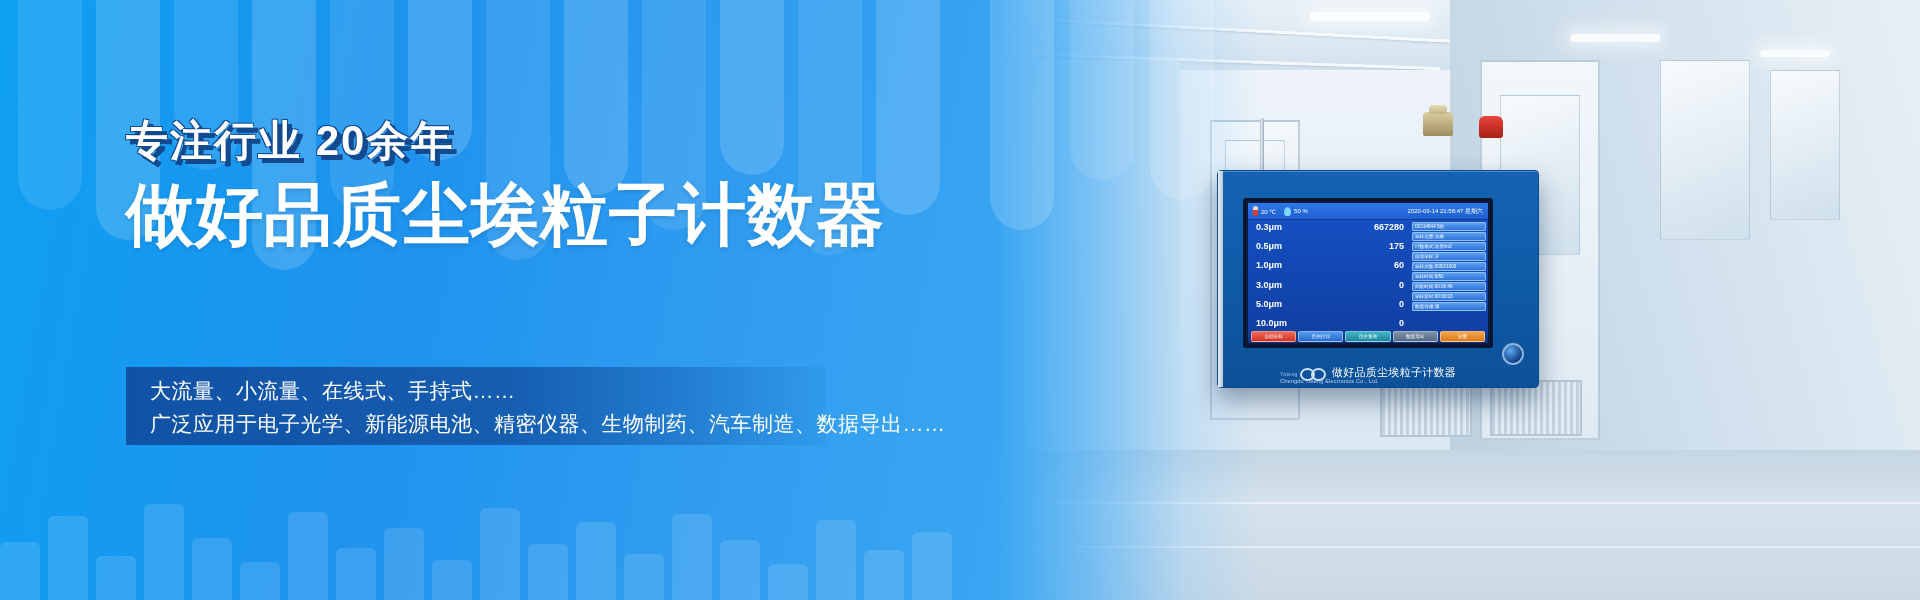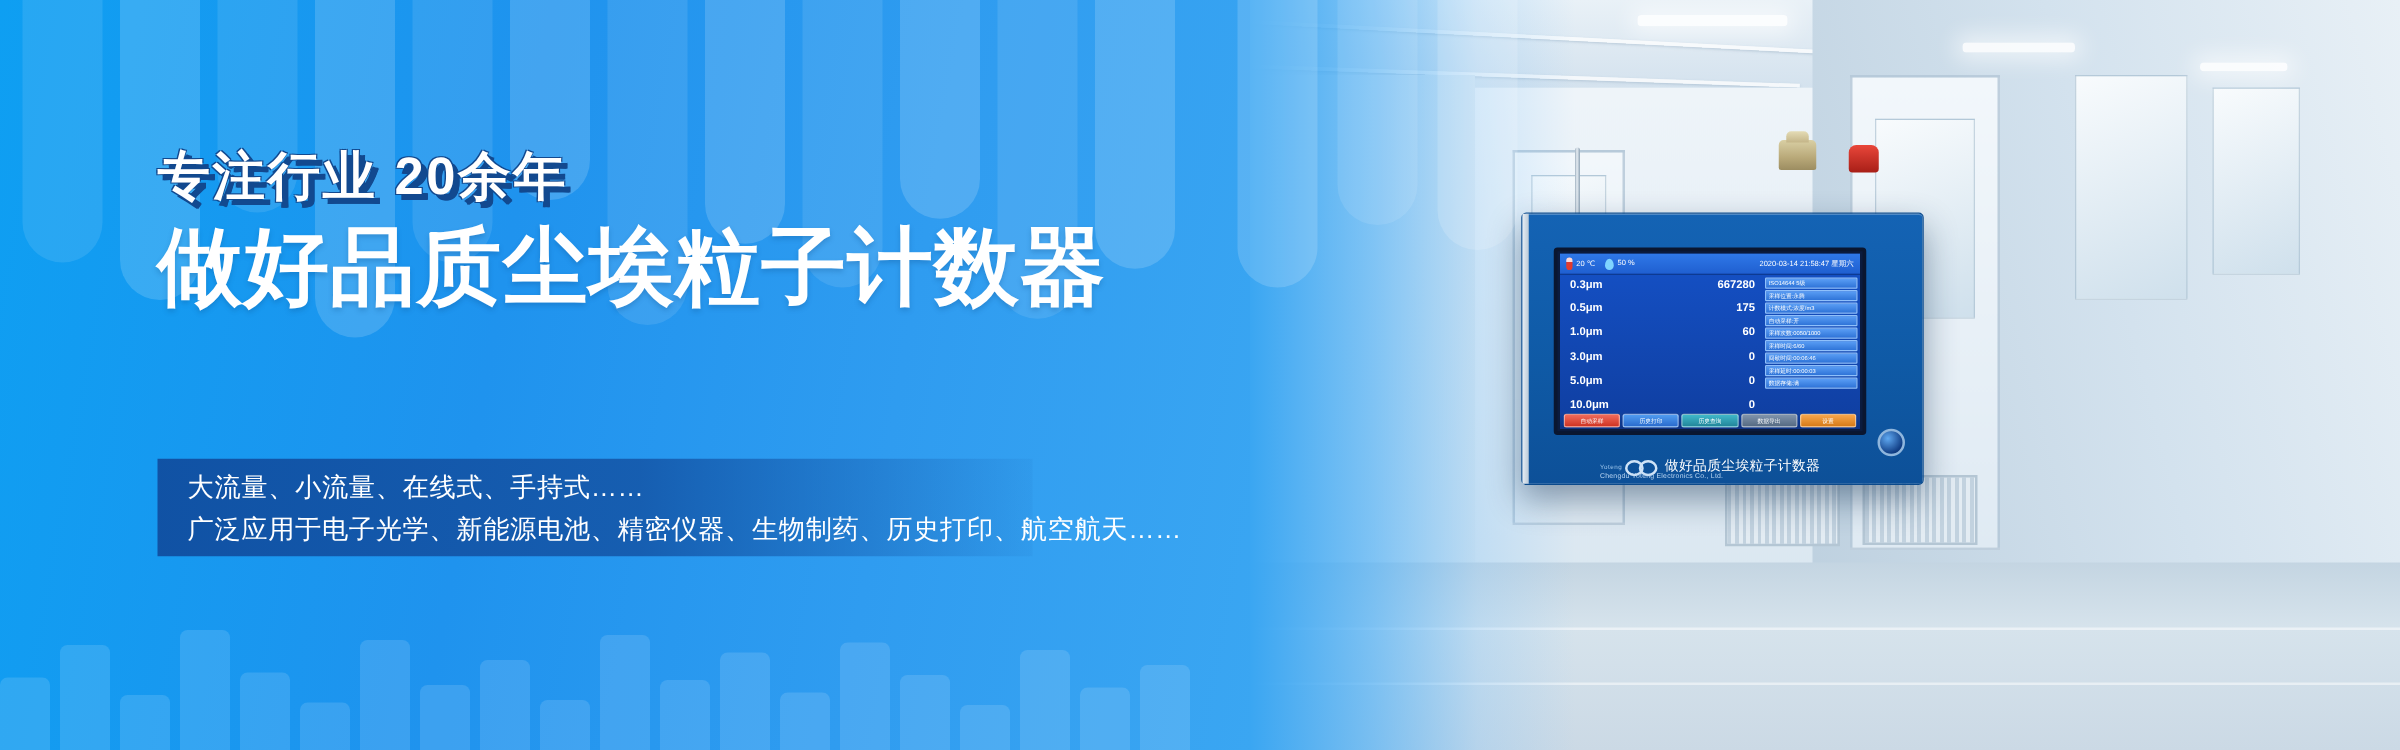--- a/index.html
+++ b/index.html
@@ -316,21 +316,21 @@
   </div>
 
   <div class="copy">
     <div class="h1">专注行业 20余年</div>
     <div class="h2">做好品质尘埃粒子计数器</div>
   </div>
 
   <div class="subband"></div>
   <div class="subtext">
     <div class="sline">大流量、小流量、在线式、手持式……</div>
-    <div class="sline">广泛应用于电子光学、新能源电池、精密仪器、生物制药、历史打印、航空航天……</div>
+    <div class="sline">广泛应用于电子光学、新能源电池、精密仪器、生物制药、汽车制造、数据导出……</div>
   </div>
 
   <div class="antenna"></div>
   <div class="conn"></div>
   <div class="beacon"></div>
 
   <div class="device">
     <div class="dev-edge-l"></div>
 
     <div class="screen">

